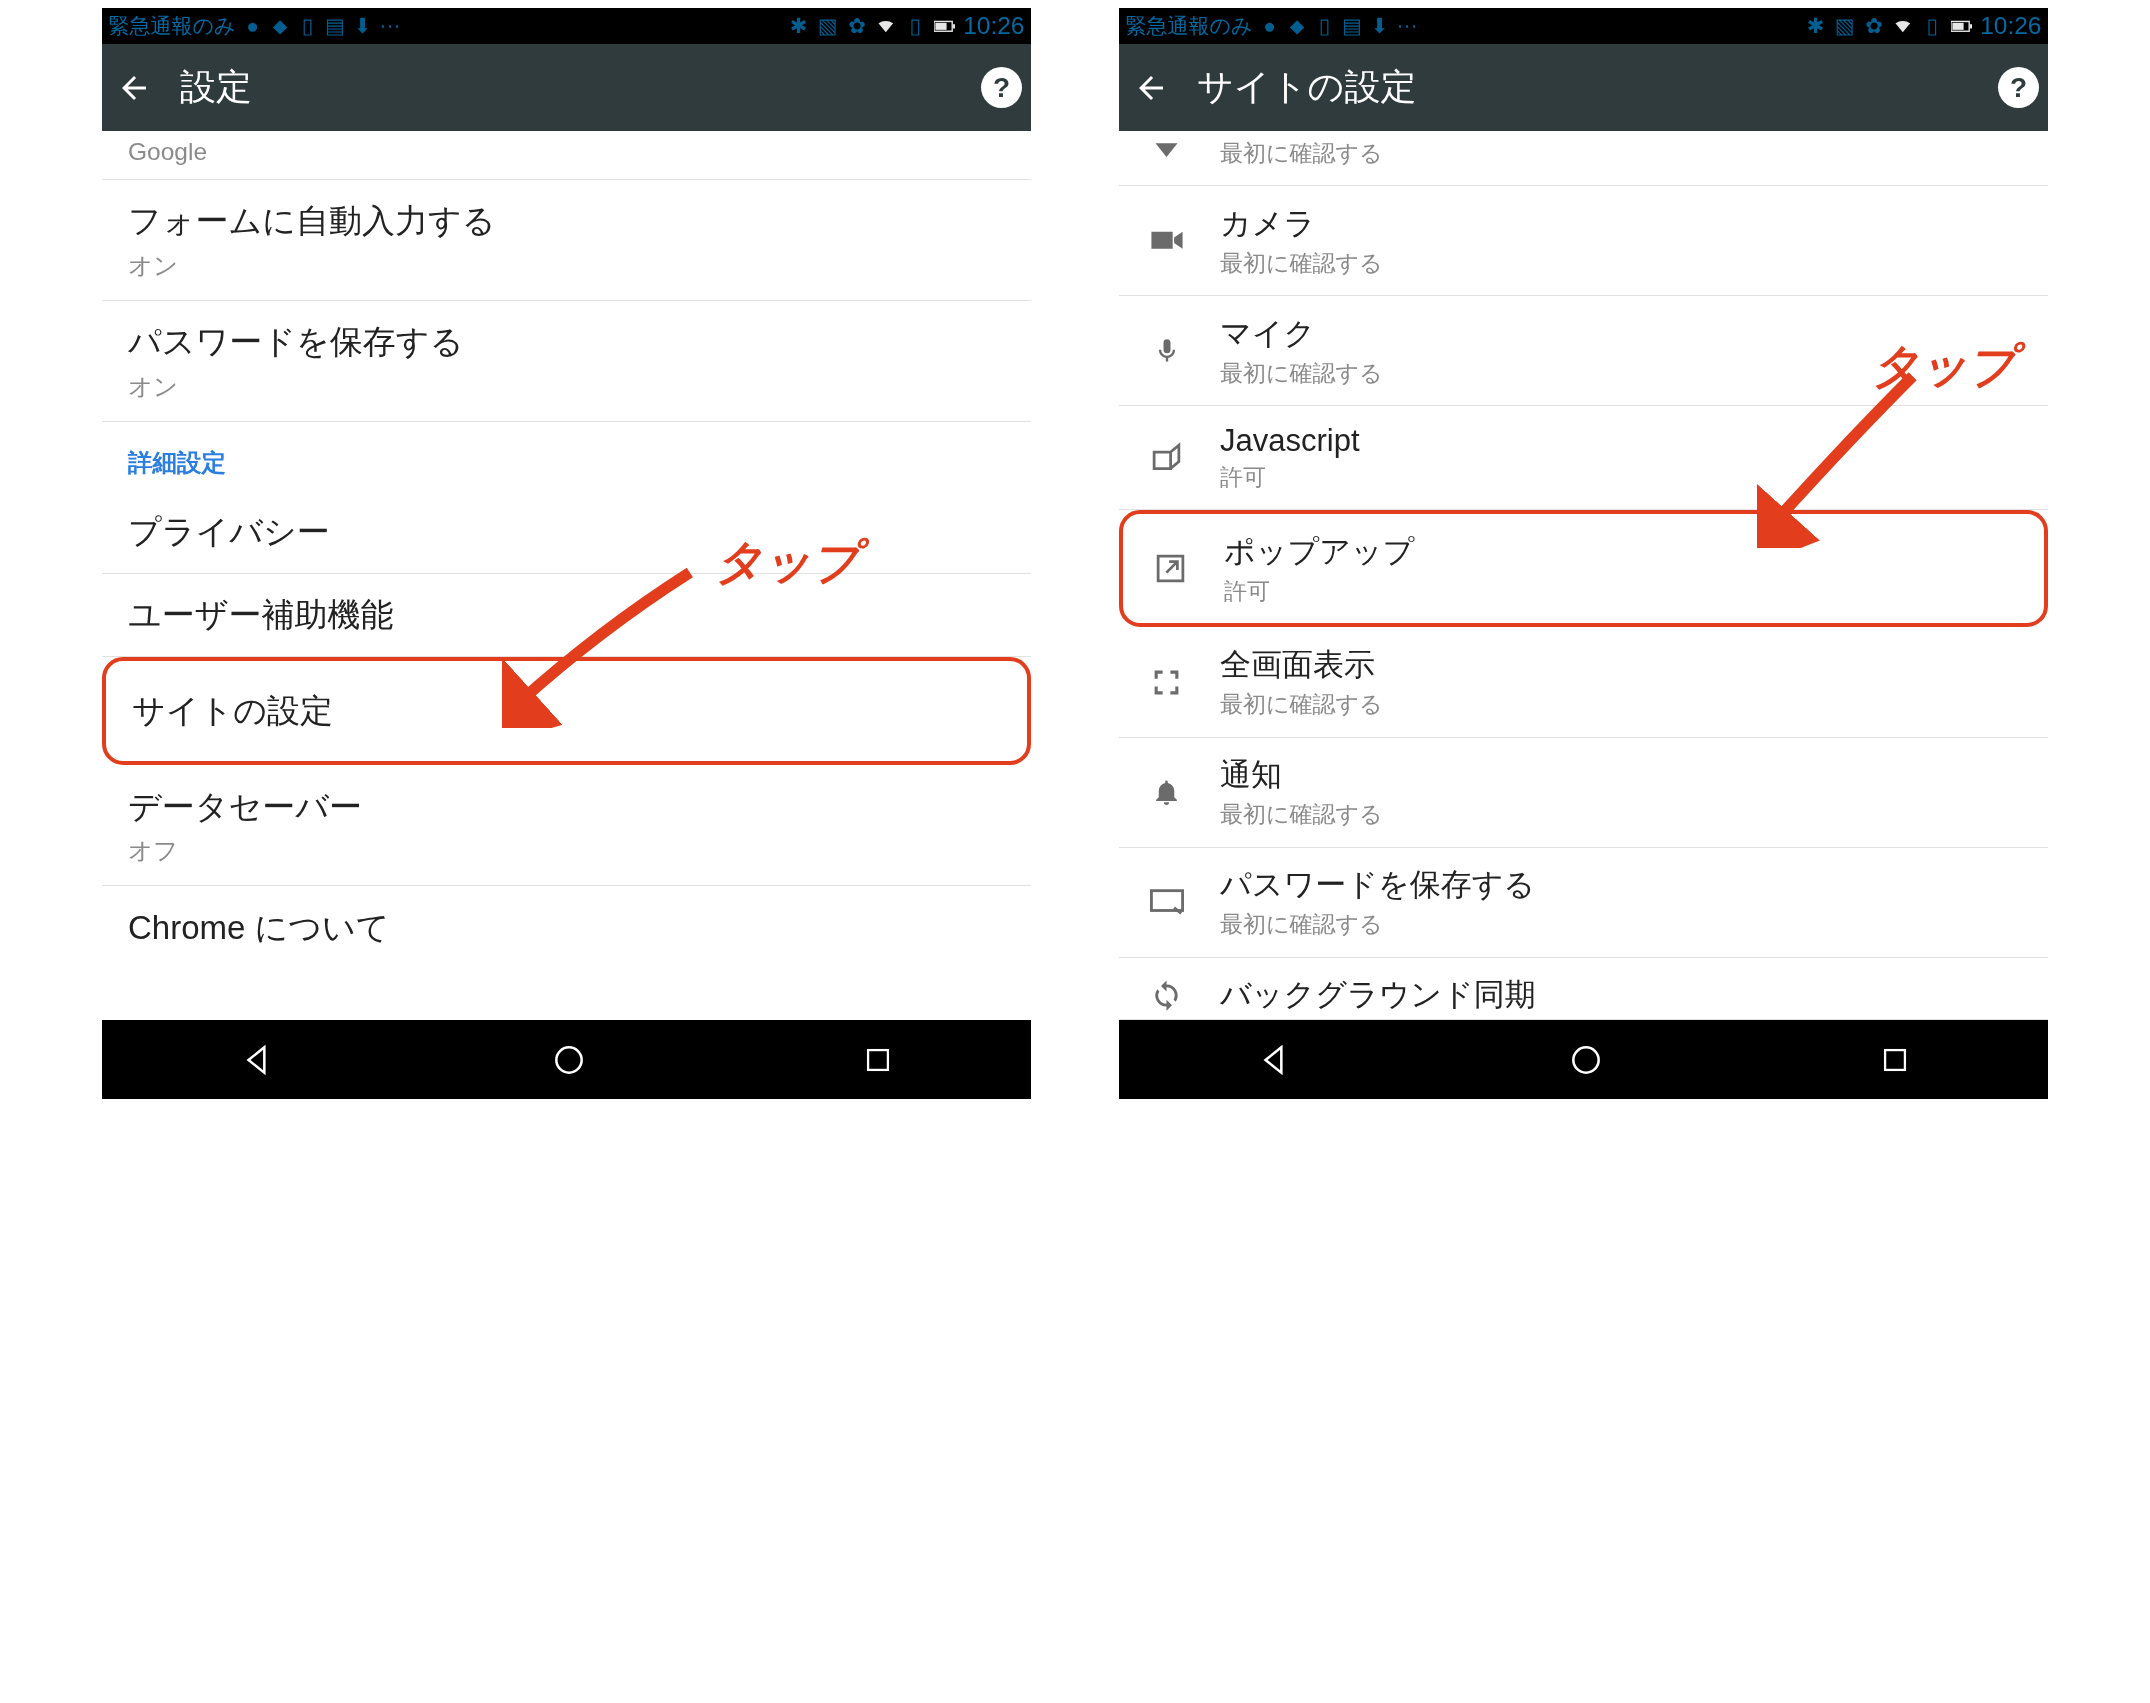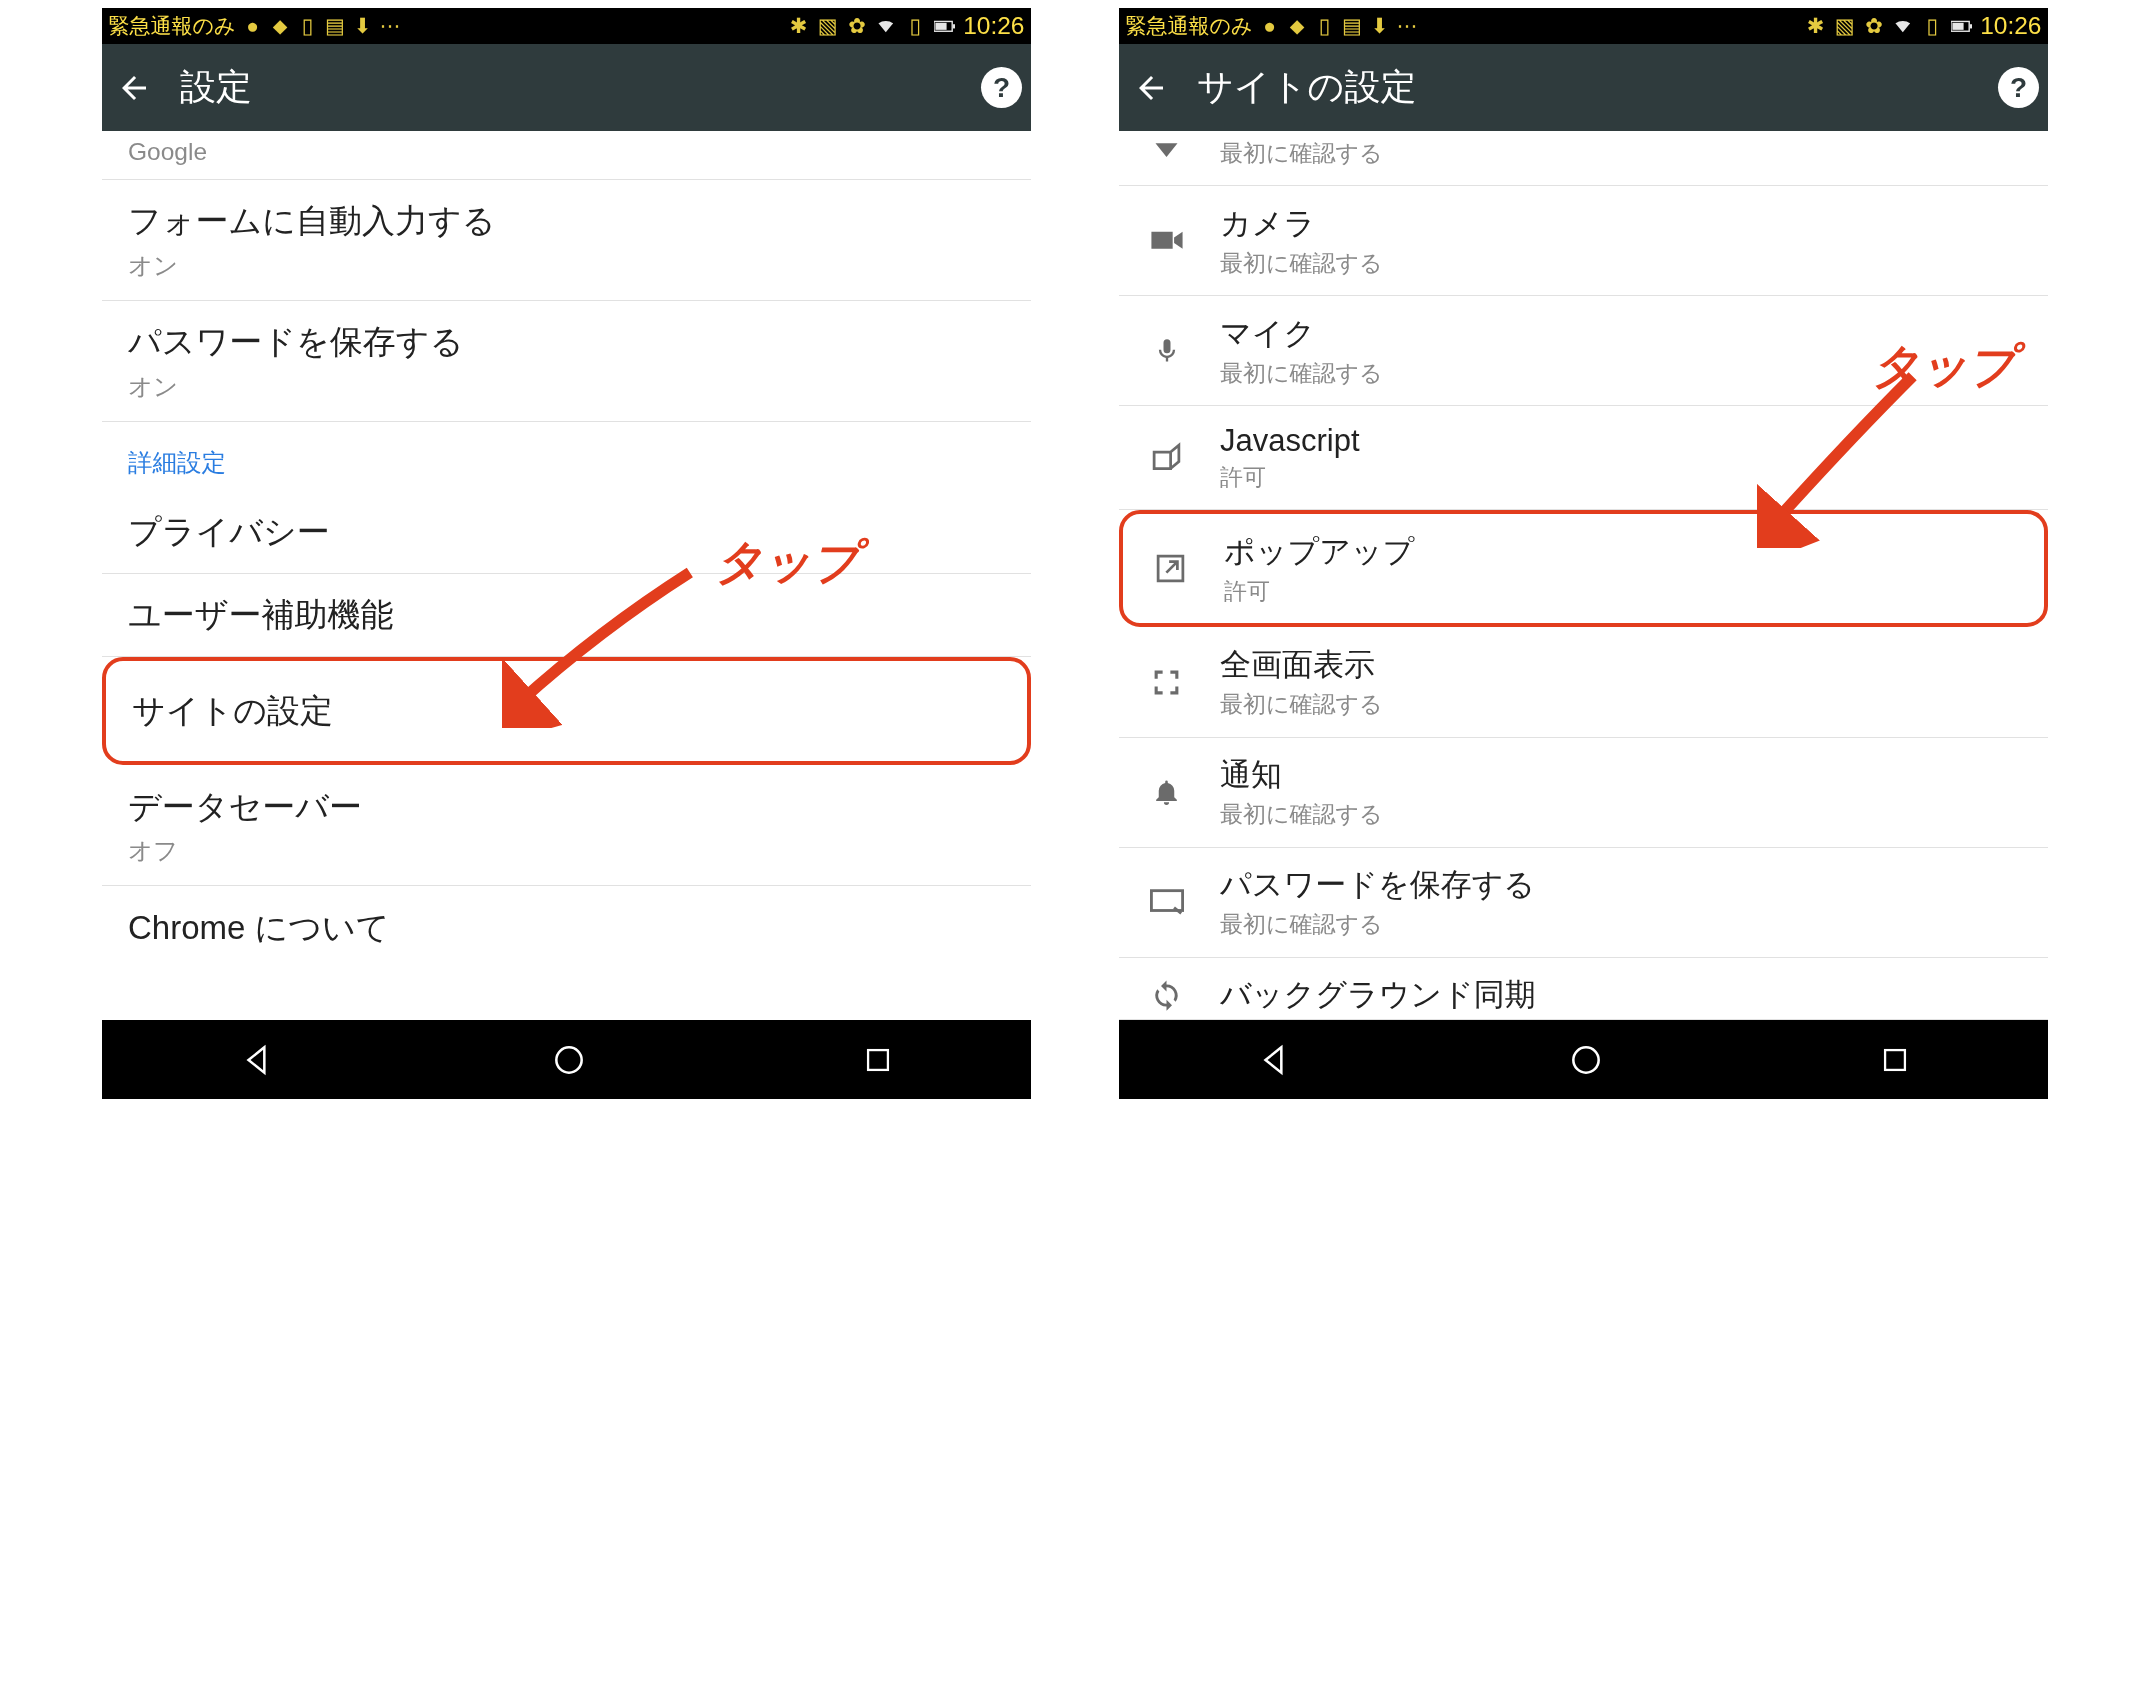--- a/index.html
+++ b/index.html
@@ -15,21 +15,21 @@
     width: 929px;
     background: #fff;
     position: relative;
     display: flex;
     flex-direction: column;
   }
   
   .status-bar {
     height: 36px;
     background: #000;
-    color: #fde047;
+    color: #0369a1;
     display: flex;
     align-items: center;
     justify-content: space-between;
     font-size: 21px;
     padding: 0 6.5px;
   }
   .status-left { display:flex; align-items:center; gap:6.5px; }
   .status-right { display:flex; align-items:center; gap:8.2px; }
   .status-bar .clock { font-size: 24.5px; }
   .tiny-icon { width:21px; height:21px; display:inline-flex; align-items:center; justify-content:center; opacity:.9;}
@@ -47,21 +47,21 @@
   .app-bar .help { width:41px; height:41px; border-radius:50%; background:#fff; color:#2f3b3d; display:flex; align-items:center; justify-content:center; font-size:28px; font-weight:700;}
   
   .list { flex:1; background:#fff; }
   .row {
     border-bottom: 0.8px solid #e1e1e1;
     padding: 19.6px 26px 18px 26px;
   }
   .row-noborder { border-bottom: none; }
   .row .primary { font-size: 33px; color:#222; line-height:1.35; }
   .row .secondary { font-size: 24.5px; color:#8a8a8a; margin-top: 4.9px; }
-  .section-header { font-size: 24.5px; color:#2a7de1; font-weight:400; padding: 24.5px 26px 11.4px 26px; }
+  .section-header { font-size: 24.5px; color:#2a7de1; font-weight:700; padding: 24.5px 26px 11.4px 26px; }
   
   .row-icon {
     display:flex;
     align-items:center;
     border-bottom: 0.8px solid #e1e1e1;
     padding: 16.4px 19.6px 16.4px 23px;
     gap: 29px;
   }
   .row-icon .leading { width:49px; display:flex; align-items:center; justify-content:center; color:#6b6b6b;}
   .row-icon .texts { display:flex; flex-direction:column; }

